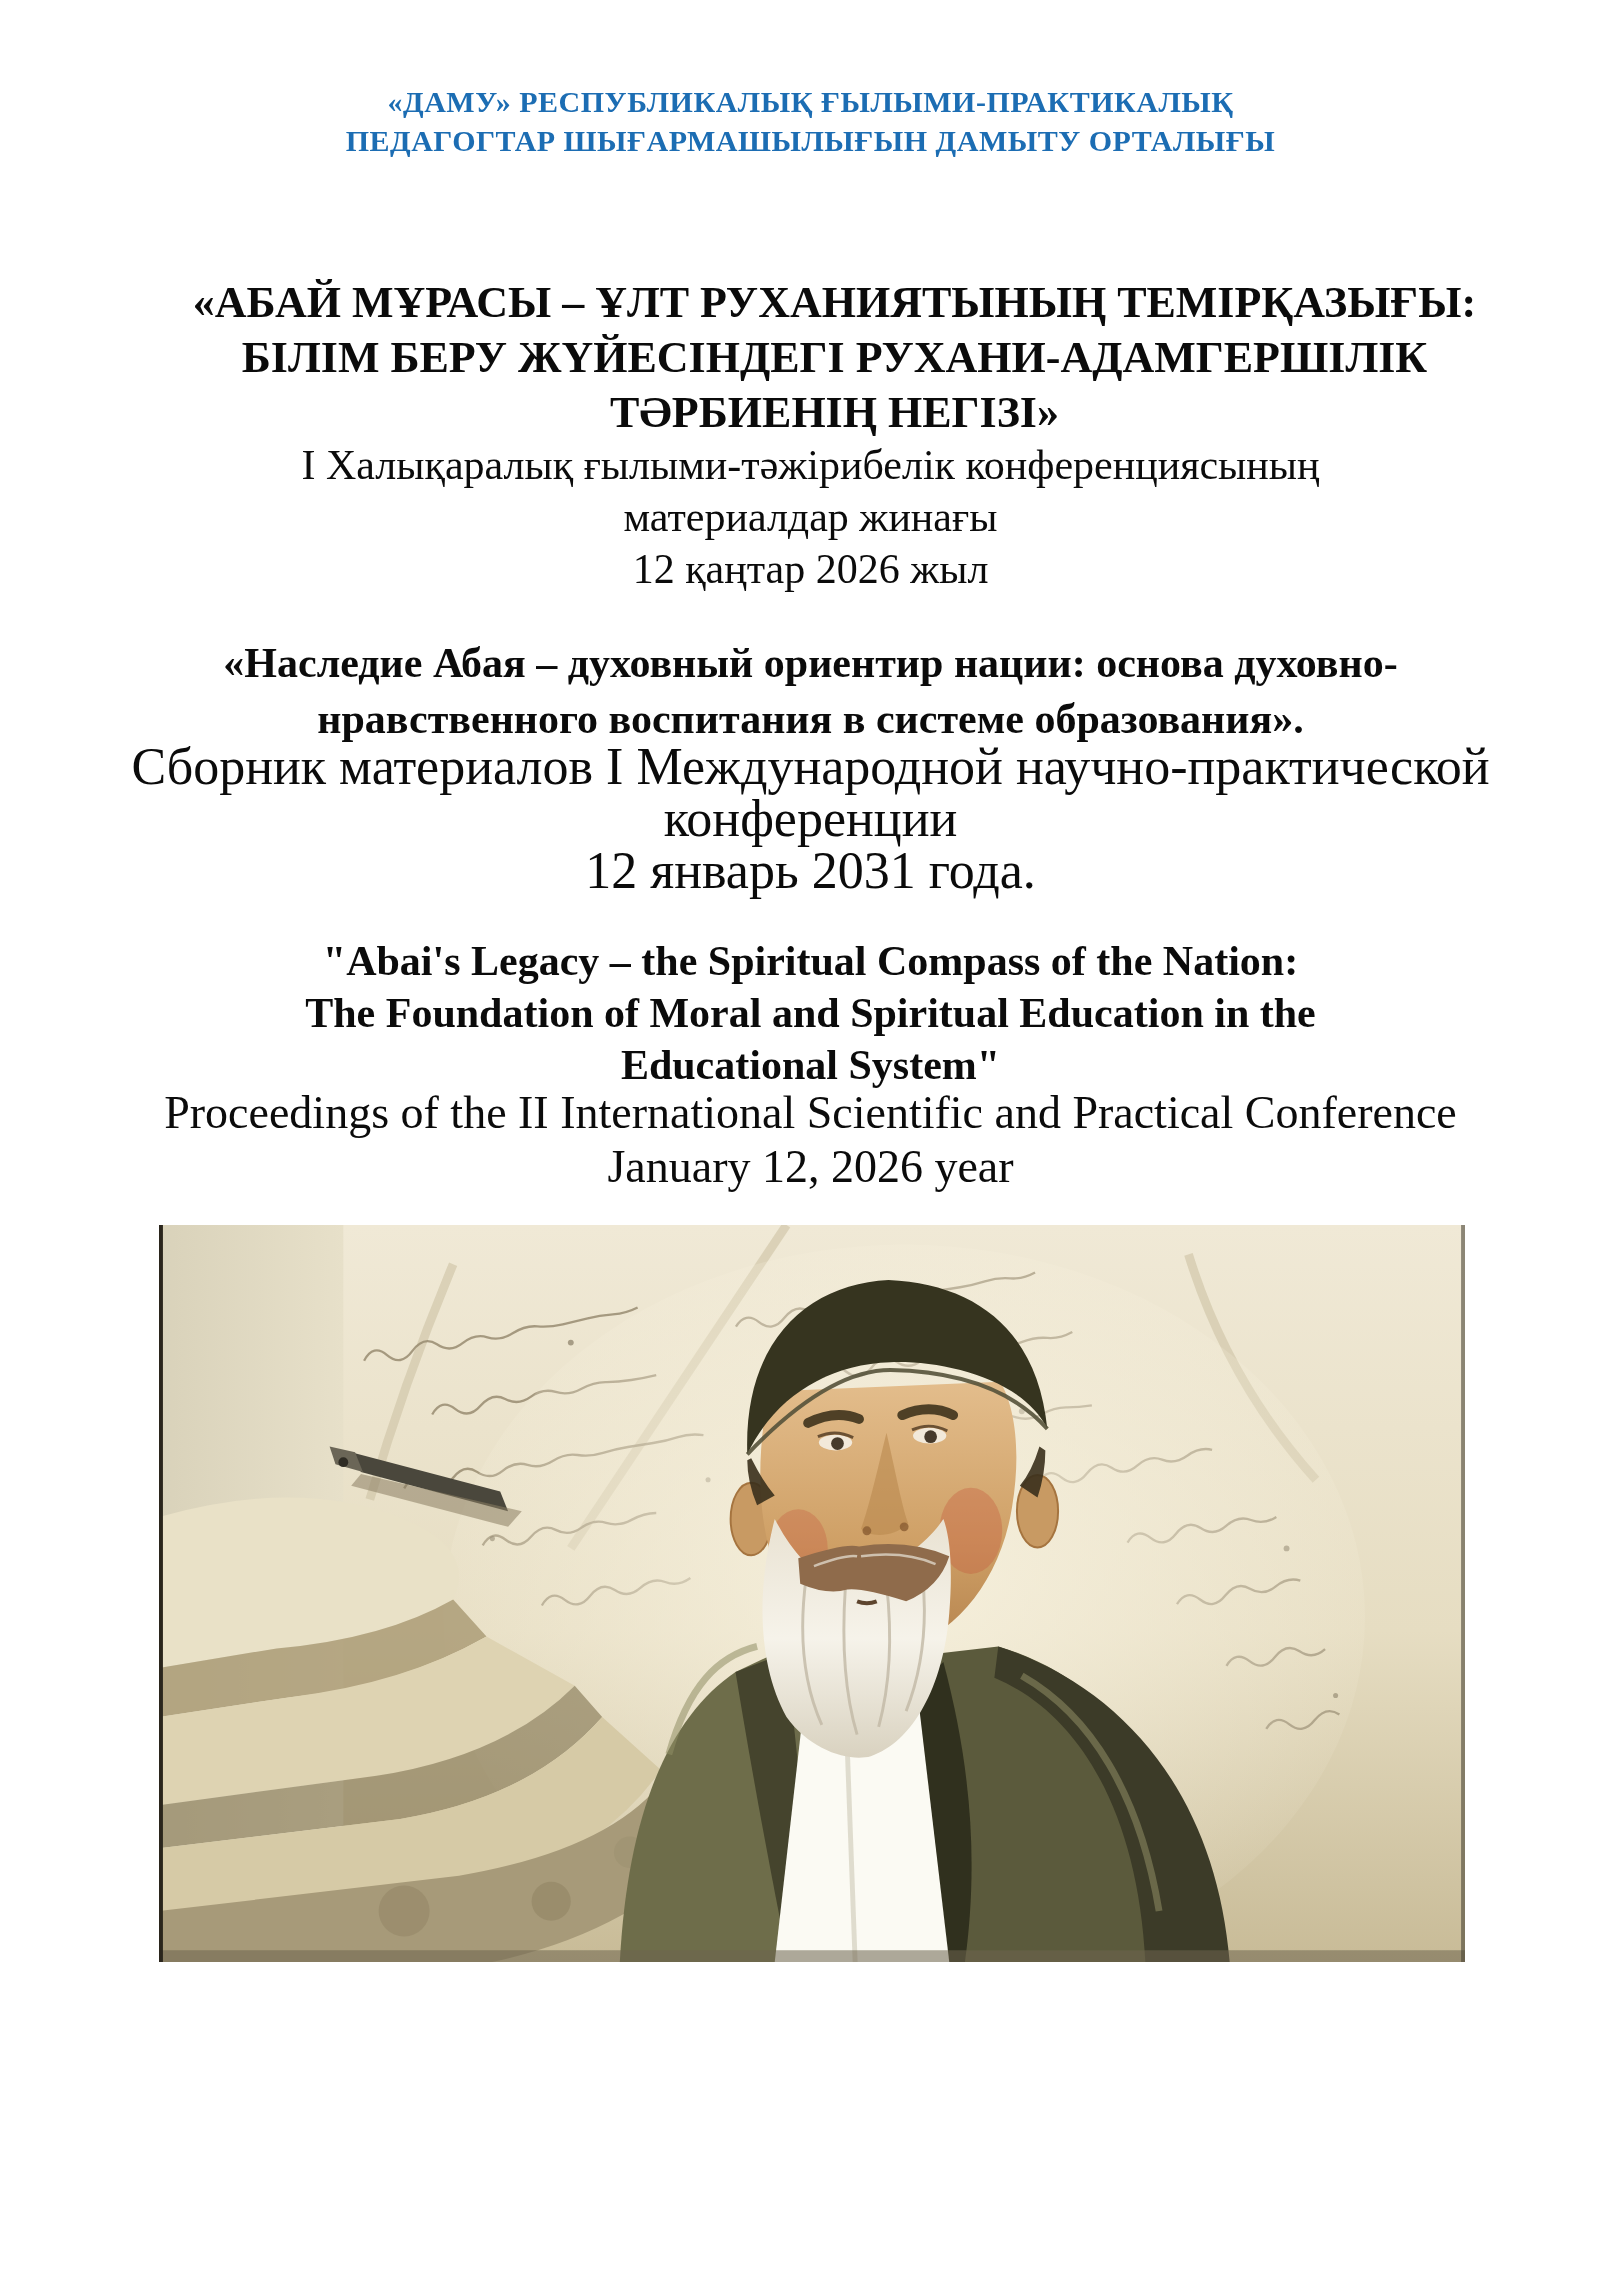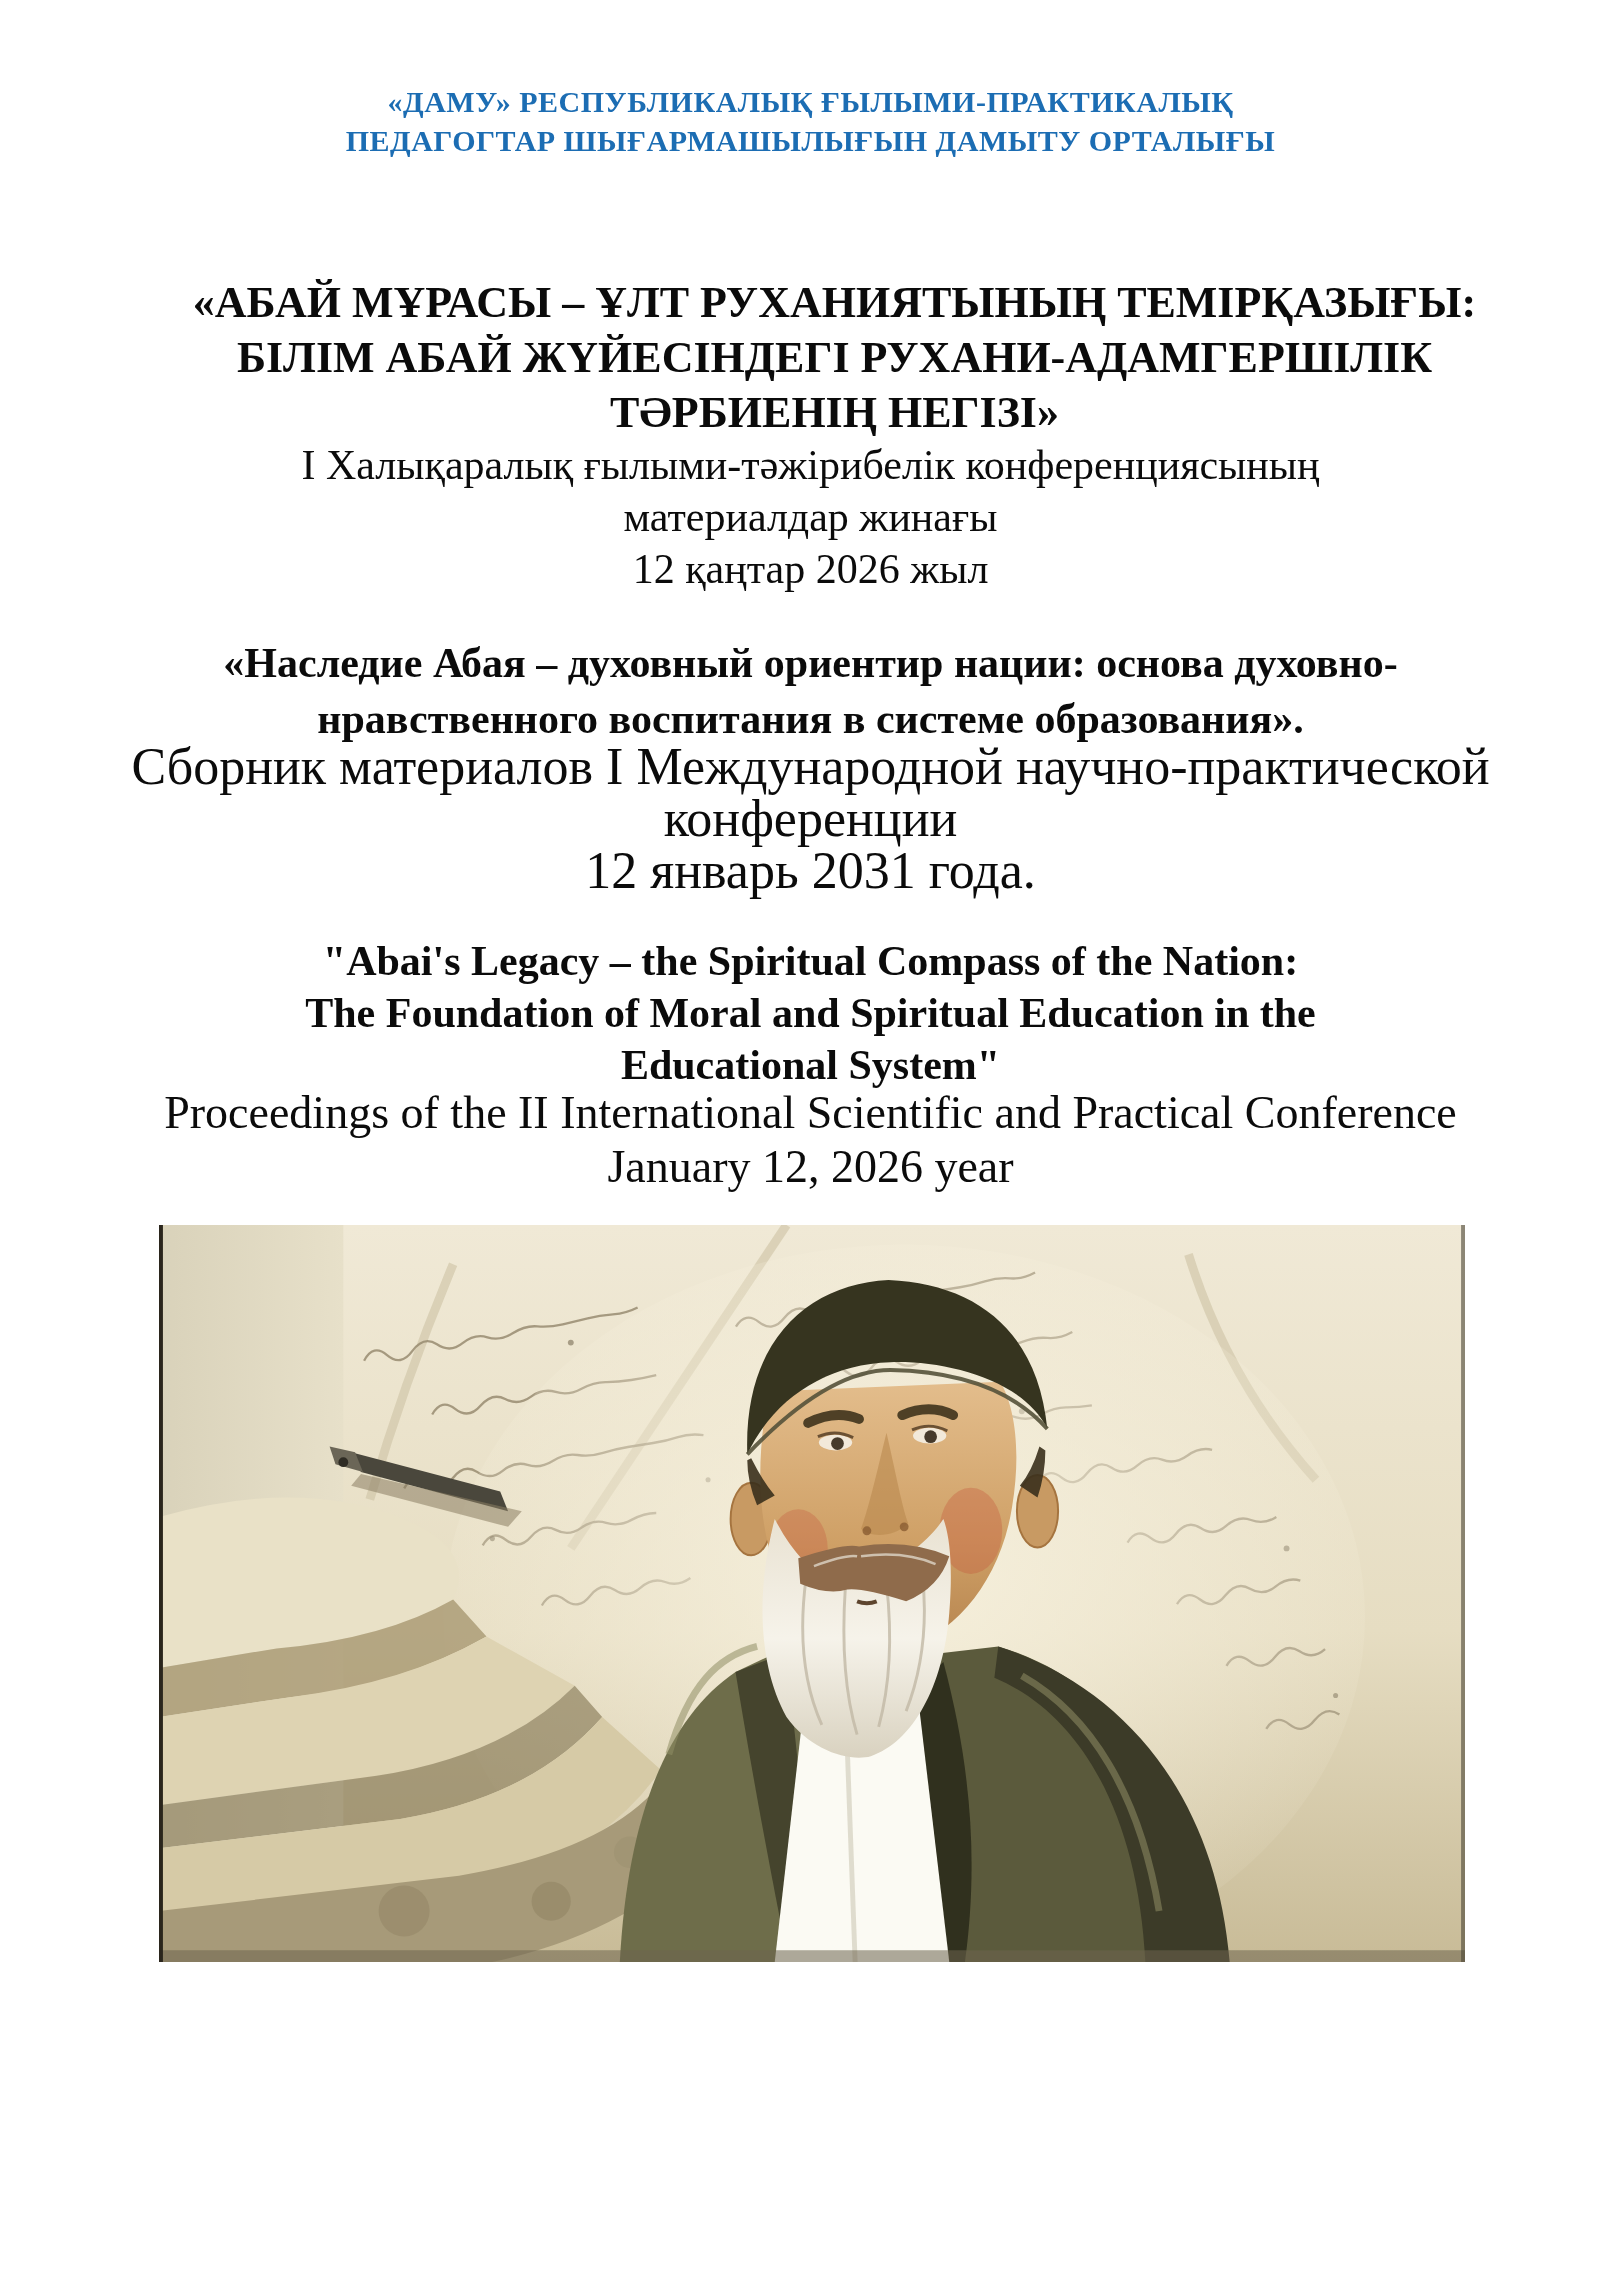--- a/index.html
+++ b/index.html
@@ -75,21 +75,21 @@
 
 <div class="page">
 
   <div class="abs center org-header">
     <div>«ДАМУ» РЕСПУБЛИКАЛЫҚ ҒЫЛЫМИ-ПРАКТИКАЛЫҚ</div>
     <div>ПЕДАГОГТАР ШЫҒАРМАШЫЛЫҒЫН ДАМЫТУ ОРТАЛЫҒЫ</div>
   </div>
 
   <div class="abs center kz-title">
     <div>«АБАЙ МҰРАСЫ – ҰЛТ РУХАНИЯТЫНЫҢ ТЕМІРҚАЗЫҒЫ:</div>
-    <div>БІЛІМ АБАЙ ЖҮЙЕСІНДЕГІ РУХАНИ-АДАМГЕРШІЛІК</div>
+    <div>БІЛІМ БЕРУ ЖҮЙЕСІНДЕГІ РУХАНИ-АДАМГЕРШІЛІК</div>
     <div>ТӘРБИЕНІҢ НЕГІЗІ»</div>
   </div>
 
   <div class="abs center kz-sub">
     <div>І Халықаралық ғылыми-тәжірибелік конференциясының</div>
     <div>материалдар жинағы</div>
     <div>12 қаңтар 2026 жыл</div>
   </div>
 
   <div class="abs center ru-title">

